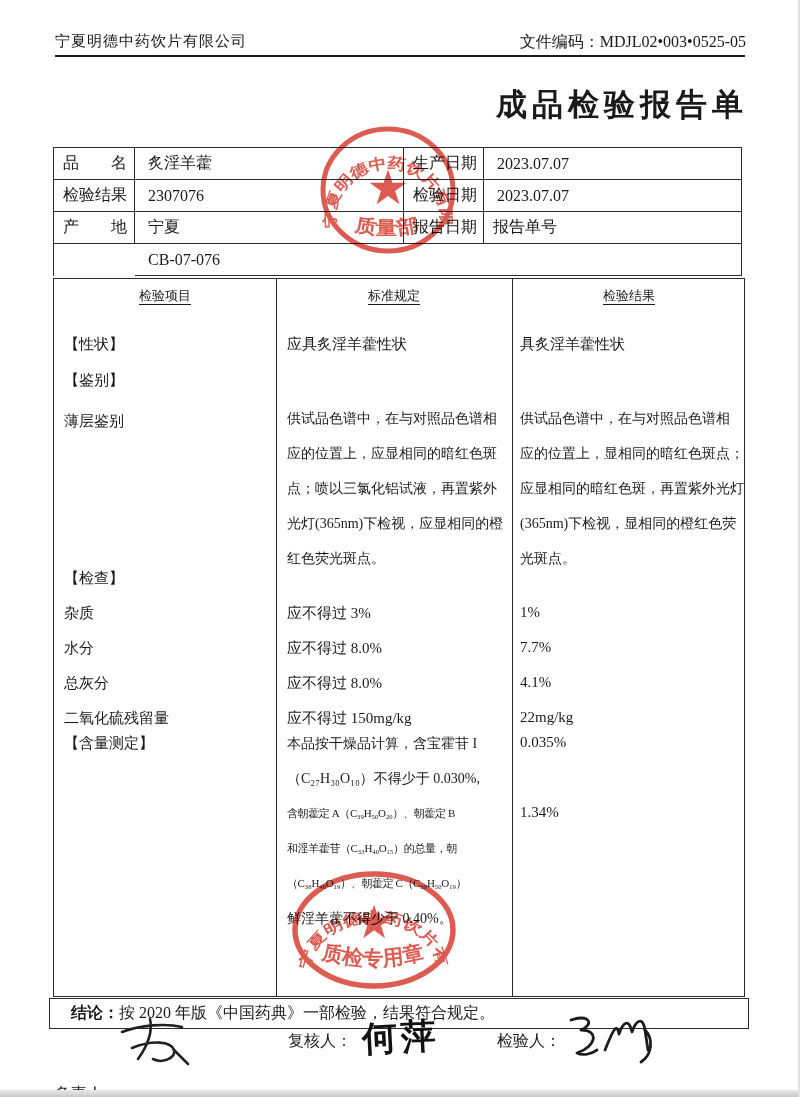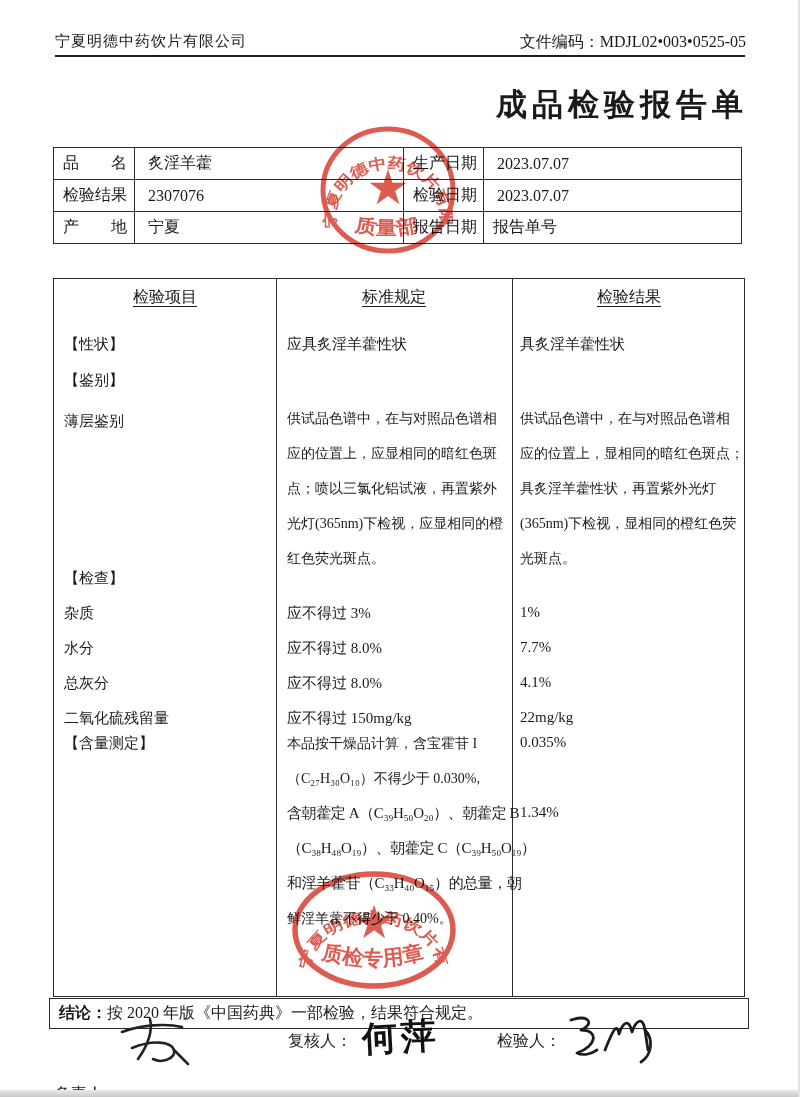--- a/index.html
+++ b/index.html
@@ -28,30 +28,30 @@
     white-space:nowrap;overflow:visible;
   }
   .info-table .val{padding-left:13px;text-align:right;}
   .info-table .span3{grid-column:2/5;}
   
   .main-table{
     left:53px;top:278px;width:692px;height:719px;
     border:1.5px solid #2b2b2b;box-sizing:border-box;
   }
   .vline{position:absolute;top:0;height:100%;width:0;border-left:1.5px solid #2b2b2b;}
-  .mt-h{position:absolute;top:8px;text-align:center;font-size:16px;text-decoration:underline;text-underline-offset:4px;}
+  .mt-h{position:absolute;top:8px;text-align:center;font-size:13px;text-decoration:underline;text-underline-offset:4px;}
   .item{position:absolute;left:10px;font-size:15px;white-space:nowrap;}
   .c2{position:absolute;left:233px;font-size:15px;white-space:nowrap;}
   .c3{position:absolute;left:466px;font-size:15px;white-space:nowrap;}
   .p-line{font-size:14px;line-height:35px;white-space:nowrap;}
-  .dense{font-size:15px;letter-spacing:-0.4px;}
+  .dense{font-size:11px;letter-spacing:-0.4px;}
   
   .conclusion{
     left:49px;top:998px;width:700px;height:31px;border:1.5px solid #2b2b2b;
-    box-sizing:border-box;display:flex;align-items:center;padding-left:9px;font-size:16px;
+    box-sizing:border-box;display:flex;align-items:center;padding-left:21px;font-size:16px;
   }
   .conclusion b{font-weight:bold;}
   
   .sig-label{font-size:16px;}
   .sig-name{font-size:35px;font-weight:600;color:#111;transform:rotate(-3deg);letter-spacing:4px;}
   
   .stamp{mix-blend-mode:multiply;opacity:0.88;}
   
   .edge-bottom{left:0;bottom:0;width:800px;height:7px;background:linear-gradient(#e9e9e9,#c9c9c9);}
   .edge-right{right:0;top:0;width:2px;height:1097px;background:#e2e2e2;}
@@ -75,20 +75,21 @@
     <div>检验结果</div>
     <div class="val">2307076</div>
     <div>检验日期</div>
     <div class="val">2023.07.07</div>
 
     <div>产　　地</div>
     <div class="val">宁夏</div>
     <div>报告日期</div>
 
     <div>报告单号</div>
+    <div class="val span3">CB-07-076</div>
   </div>
 
   <div class="abs main-table">
     <div class="vline" style="left:222px"></div>
     <div class="vline" style="left:458px"></div>
 
     <div class="mt-h" style="left:0;width:222px">检验项目</div>
     <div class="mt-h" style="left:458px;width:234px">检验结果</div>
     <div class="mt-h" style="left:222px;width:236px">标准规定</div>
 
@@ -102,21 +103,21 @@
     <div class="c2" style="top:122px">
       <div class="p-line">供试品色谱中，在与对照品色谱相</div>
       <div class="p-line">应的位置上，应显相同的暗红色斑</div>
       <div class="p-line">点；喷以三氯化铝试液，再置紫外</div>
       <div class="p-line">光灯(365nm)下检视，应显相同的橙</div>
       <div class="p-line">红色荧光斑点。</div>
     </div>
     <div class="c3" style="top:122px">
       <div class="p-line">供试品色谱中，在与对照品色谱相</div>
       <div class="p-line">应的位置上，显相同的暗红色斑点；</div>
-      <div class="p-line">具炙淫羊藿性状，再置紫外光灯</div>
+      <div class="p-line">应显相同的暗红色斑，再置紫外光灯</div>
       <div class="p-line">(365nm)下检视，显相同的橙红色荧</div>
       <div class="p-line">光斑点。</div>
     </div>
 
     <div class="item" style="top:290px">【检查】</div>
 
     <div class="item" style="top:325px">杂质</div>
     <div class="c2" style="top:325px">应不得过 3%</div>
     <div class="c3" style="top:325px">1%</div>
 
@@ -130,22 +131,22 @@
 
     <div class="item" style="top:430px">二氧化硫残留量</div>
     <div class="c2" style="top:430px">应不得过 150mg/kg</div>
     <div class="c3" style="top:430px">22mg/kg</div>
 
     <div class="item" style="top:455px">【含量测定】</div>
     <div class="c2" style="top:447px">
       <div class="p-line">本品按干燥品计算，含宝霍苷 I</div>
       <div class="p-line">（C₂₇H₃₀O₁₀）不得少于 0.030%,</div>
       <div class="p-line dense">含朝藿定 A（C₃₉H₅₀O₂₀）、朝藿定 B</div>
+      <div class="p-line dense">和淫羊藿苷（C₃₃H₄₀O₁₅）的总量，朝</div>
       <div class="p-line dense">（C₃₈H₄₈O₁₉）、朝藿定 C（C₃₉H₅₀O₁₉）</div>
-      <div class="p-line dense">和淫羊藿苷（C₃₃H₄₀O₁₅）的总量，朝</div>
       <div class="p-line">鲜淫羊藿不得少于 0.40%。</div>
     </div>
     <div class="c3" style="top:455px">0.035%</div>
     <div class="c3" style="top:525px">1.34%</div>
   </div>
 
   <div class="abs conclusion">
     <b>结论：</b>
     <span>按 2020 年版《中国药典》一部检验，结果符合规定。</span>
   </div>

